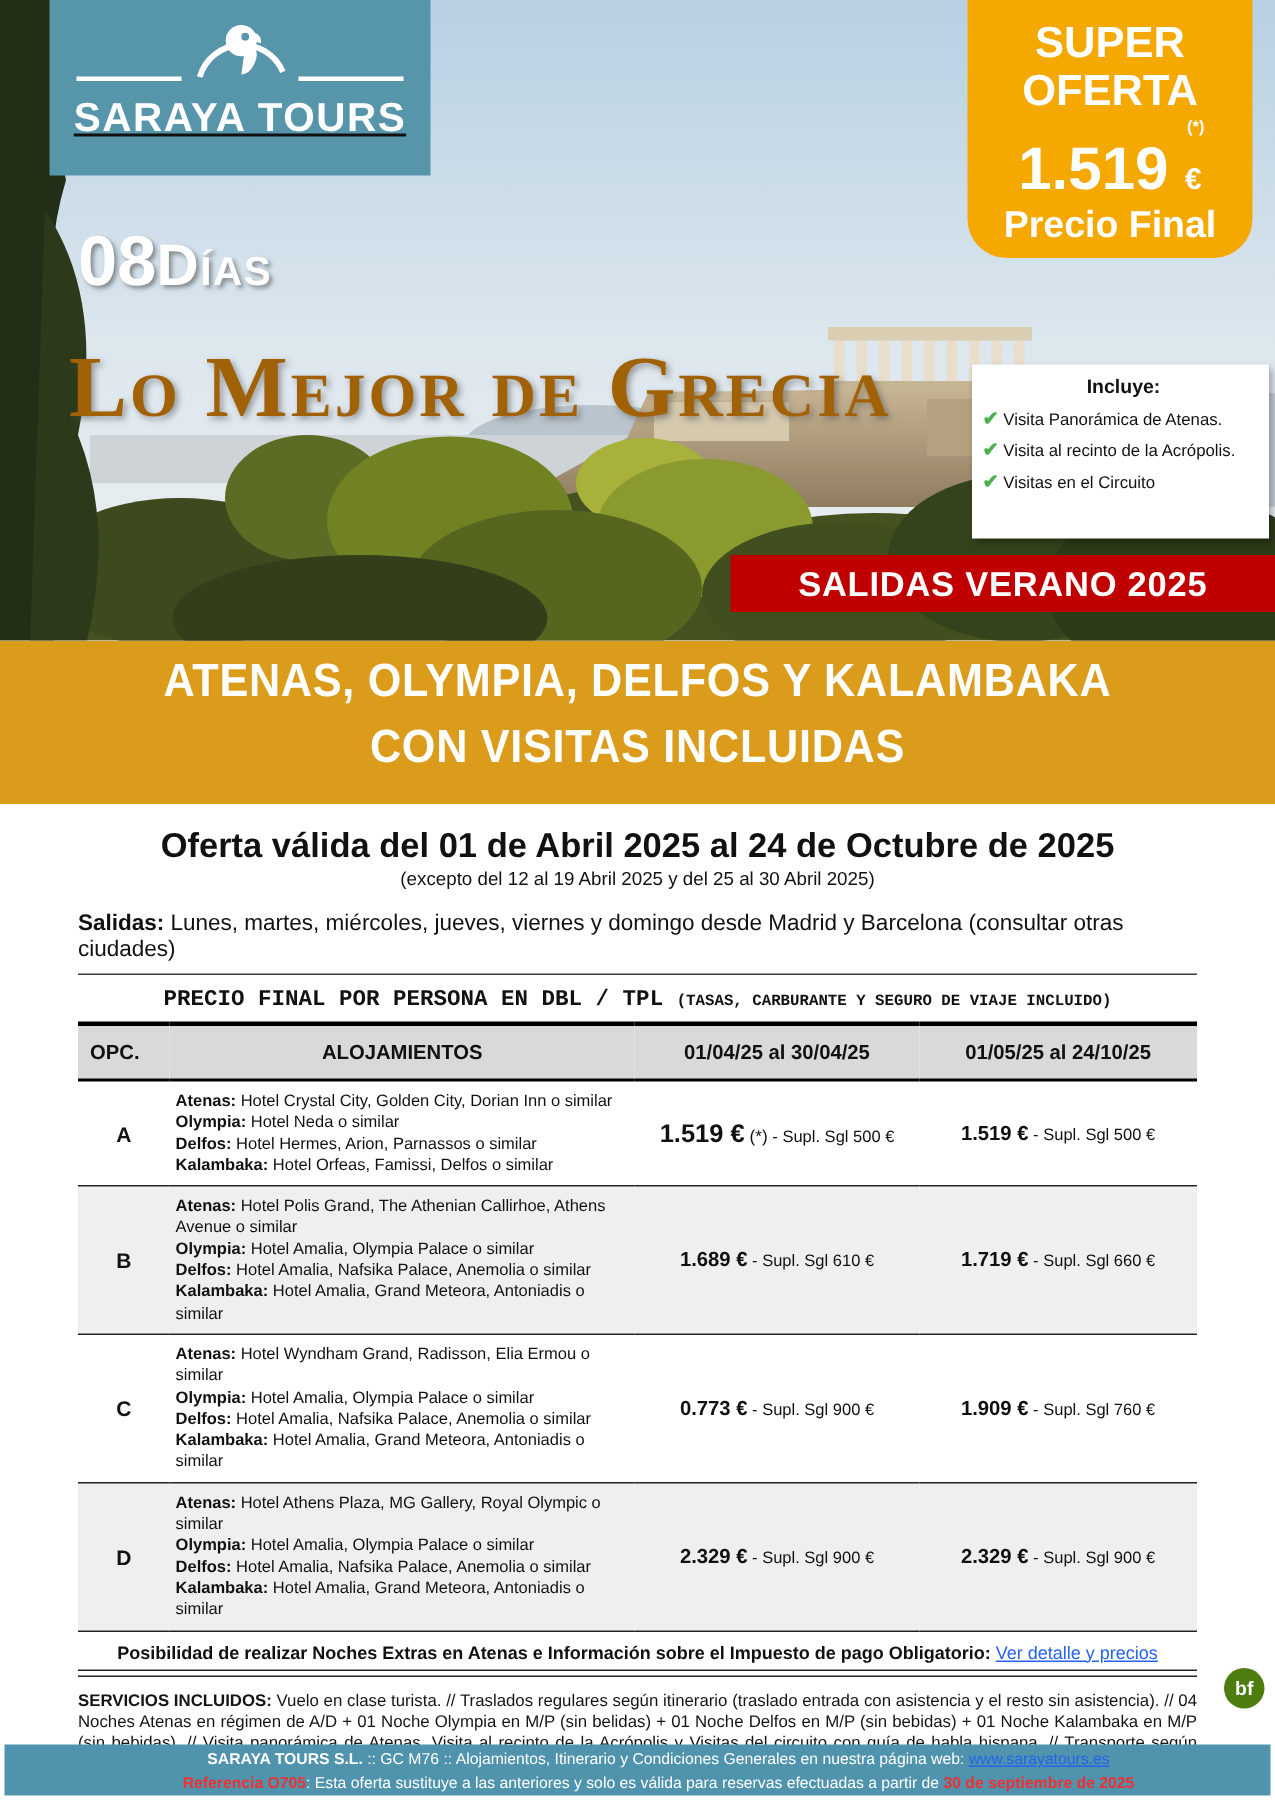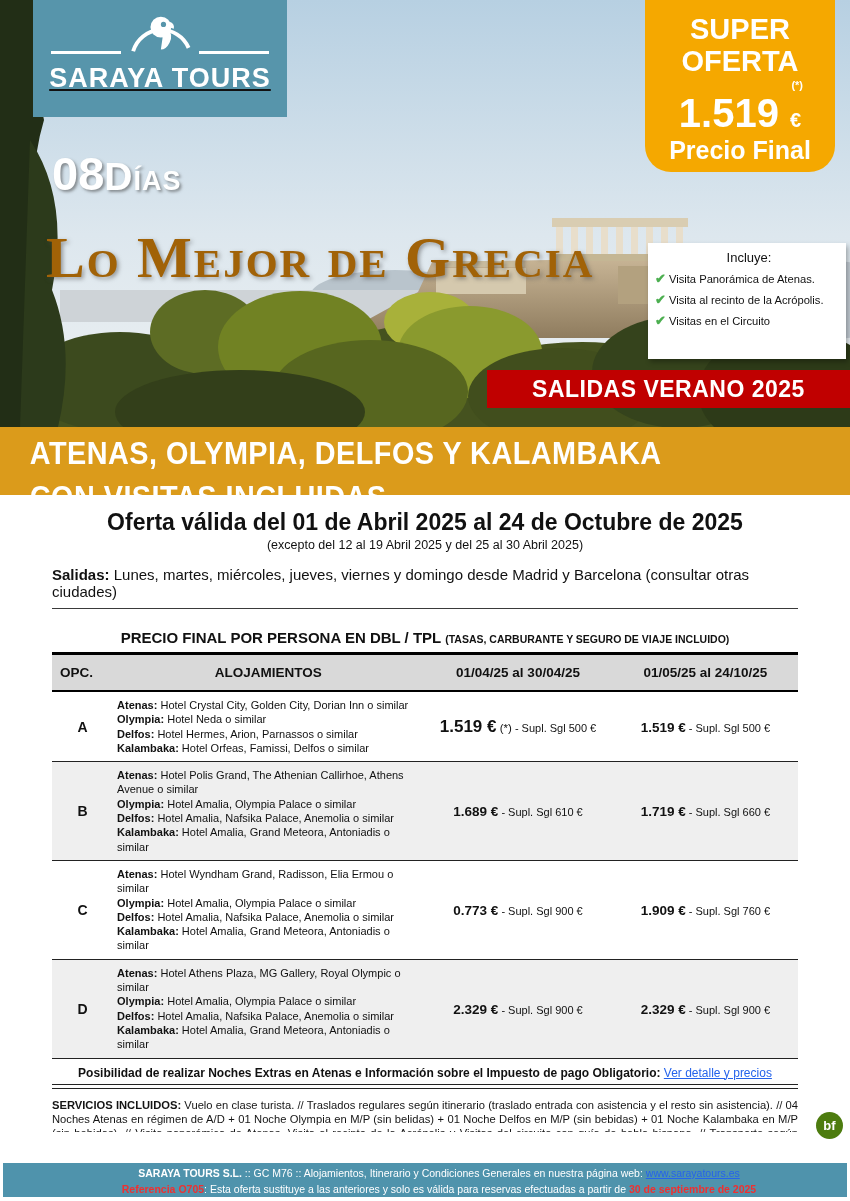--- a/index.html
+++ b/index.html
@@ -22,37 +22,37 @@
   .so-eur{font-size:20px;}
   .so-final{font-size:25px;margin-top:2px;}
   .days{position:absolute;left:52px;top:146px;color:#fff;text-shadow:2px 2px 3px rgba(70,70,70,.55);white-space:nowrap;}
   .days-num{font-size:47px;font-weight:700;}
   .days-label{font-size:39px;font-weight:700;font-variant:small-caps;letter-spacing:1px;}
   .hero-title{position:absolute;left:46px;top:224px;font-family:"Liberation Serif",serif;
     font-variant:small-caps;font-weight:600;font-size:58px;letter-spacing:2px;color:#a16207;
     text-shadow:2px 2px 4px rgba(80,80,80,.55);white-space:nowrap;}
   .includes-box{position:absolute;left:648px;top:243px;width:198px;height:116px;background:#fff;
     box-shadow:2px 3px 5px rgba(0,0,0,.3);box-sizing:border-box;padding:7px 3px 6px 7px;}
-  .inc-title{text-align:center;font-weight:400;font-size:13px;margin-bottom:3px;}
+  .inc-title{text-align:center;font-weight:700;font-size:13px;margin-bottom:3px;}
   .inc-item{font-size:11.2px;margin:6px 0;color:#111;white-space:nowrap;}
   .check{color:#4CAF50;font-weight:700;margin-right:3px;font-size:13px;}
   .ribbon{position:absolute;left:487px;top:370px;width:363px;height:38px;background:#C00000;
     color:#fff;font-weight:700;font-size:23px;text-align:center;line-height:38px;letter-spacing:.5px;}
   
-  .banner{width:850px;height:68px;background:#DB9B1B;color:#fff;text-align:left;box-sizing:border-box;padding-top:5px;}
+  .banner{width:850px;height:109px;background:#DB9B1B;color:#fff;text-align:center;box-sizing:border-box;padding-top:5px;}
   .banner-line{font-size:31px;font-weight:700;line-height:44px;letter-spacing:.5px;
     display:block;transform:scaleX(.93);transform-origin:center;}
   
   .content{padding:12px 52px 0 52px;height:637px;box-sizing:border-box;overflow:hidden;}
   .validity-title{text-align:center;font-weight:700;font-size:23px;margin:2px 0 2px 0;}
   .validity-exception{text-align:center;font-size:12.5px;margin-bottom:14px;}
   .departures{font-size:15px;margin:6px 0 8px 0;}
   .departures b{font-weight:700;}
   .thin-rule{border:none;border-top:1.5px solid #3a3a3a;margin:8px 0 6px 0;}
-  .table-title{text-align:center;font-weight:700;font-size:15px;margin:20px 0 6px 0;}
+  .table-title{text-align:center;font-weight:700;font-size:15px;margin:8px 0 6px 0;font-family:Liberation Mono, monospace;}
   .table-title .small{font-size:10.5px;font-weight:700;}
   table.price-table{width:100%;border-collapse:collapse;}
   .price-table thead th{background:#D9D9D9;border-top:3px solid #000;border-bottom:2.5px solid #000;
     font-size:13.5px;font-weight:700;padding:10px 4px;}
   .price-table thead th.opc-h{text-align:left;padding-left:8px;}
   .price-table td{border-bottom:1.5px solid #222;vertical-align:middle;padding:6px 4px;}
   .price-table tr.alt{background:#EFEFEF;}
   td.opc{width:56px;text-align:center;font-weight:700;font-size:14px;}
   td.hotels{width:338px;}
   .hline{font-size:11px;line-height:1.3;color:#111;}

